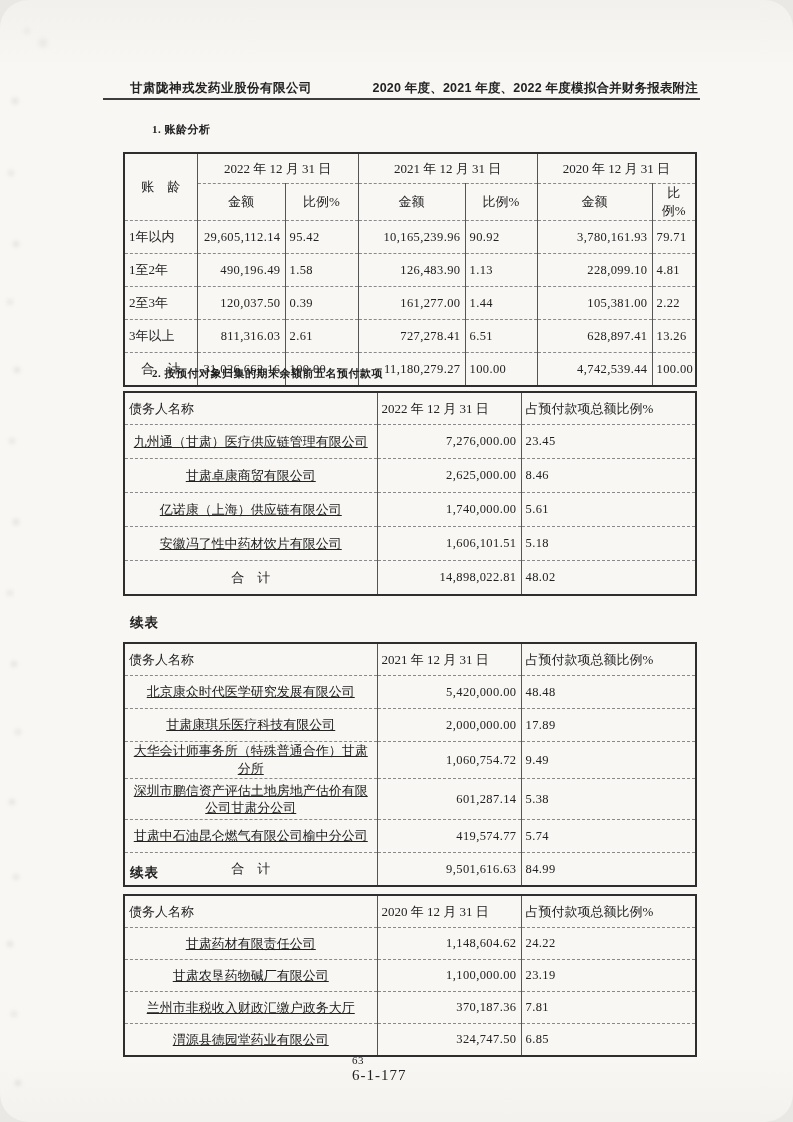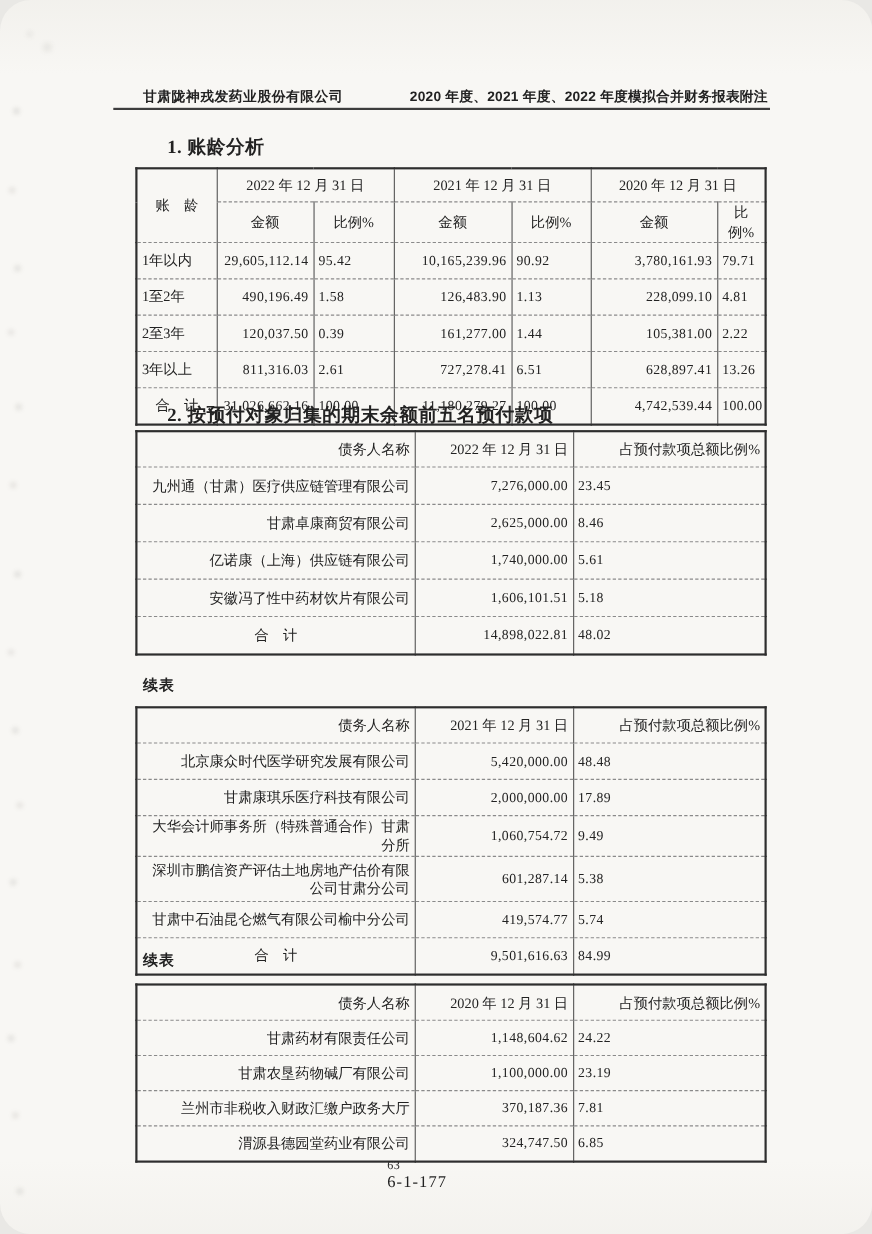--- a/index.html
+++ b/index.html
@@ -43,21 +43,21 @@
     font-weight:bold;font-size:12.5px;letter-spacing:.5px;white-space:nowrap;
   }
   .hdr-right{
     position:absolute;right:95px;top:80px;
     font-family:"Liberation Sans","DejaVu Sans",sans-serif;
     font-weight:bold;font-size:12.5px;letter-spacing:.2px;white-space:nowrap;
   }
   .hdr-rule{position:absolute;left:103px;top:98px;width:597px;height:2px;background:#3d3d3d;}
   .sec-title{
     position:absolute;left:152px;
-    font-size:17px;font-weight:bold;letter-spacing:.5px;white-space:nowrap;
+    font-size:11px;font-weight:bold;letter-spacing:.5px;white-space:nowrap;
   }
   .sec1{top:122px;}
   .sec2{top:366px;}
   .cont-label{
     position:absolute;left:130px;
     font-size:13.5px;font-weight:bold;letter-spacing:1px;
   }
   .cont1{top:614px;}
   .cont2{top:864px;}
 
@@ -75,27 +75,27 @@
   }
   table.t tr.first td{border-top:none;}
   table.t td.noleft{border-left:none;}
   .t1{top:152px;}
   .t2{top:391px;}
   .t3{top:642px;}
   .t4{top:894px;}
   .t1 tr.h1 td{height:29px;text-align:center;}
   .t1 tr.h2 td{height:27px;text-align:center;}
   .t1 tr.dr td{height:32px;}
-  .t2 tr.h td,.t3 tr.h td,.t4 tr.h td{height:31px;text-align:right;}
+  .t2 tr.h td,.t3 tr.h td,.t4 tr.h td{height:31px;text-align:left;}
   .t2 tr.dr td{height:33px;}
   .t3 tr.dr td{height:32px;}
   .t3 tr.tall td{height:40px;line-height:17px;}
   .t4 tr.dr td{height:31px;}
   td.lbl{text-align:left;padding-left:7px;}
-  td.name{text-align:right;padding-left:9px;}
+  td.name{text-align:center;padding-left:9px;text-decoration:underline;}
   td.num{text-align:right;padding-right:12px;letter-spacing:.4px;font-size:12.5px;}
   td.pct{letter-spacing:.4px;font-size:12.5px;}
   td.ctr{text-align:center;}
   .footer{
     position:absolute;left:352px;top:1054px;width:150px;
   }
   .footer .pgno{font-size:11px;letter-spacing:.5px;}
   .footer .docno{font-size:15px;letter-spacing:1px;margin-top:1px;}
 </style>
 </head>

